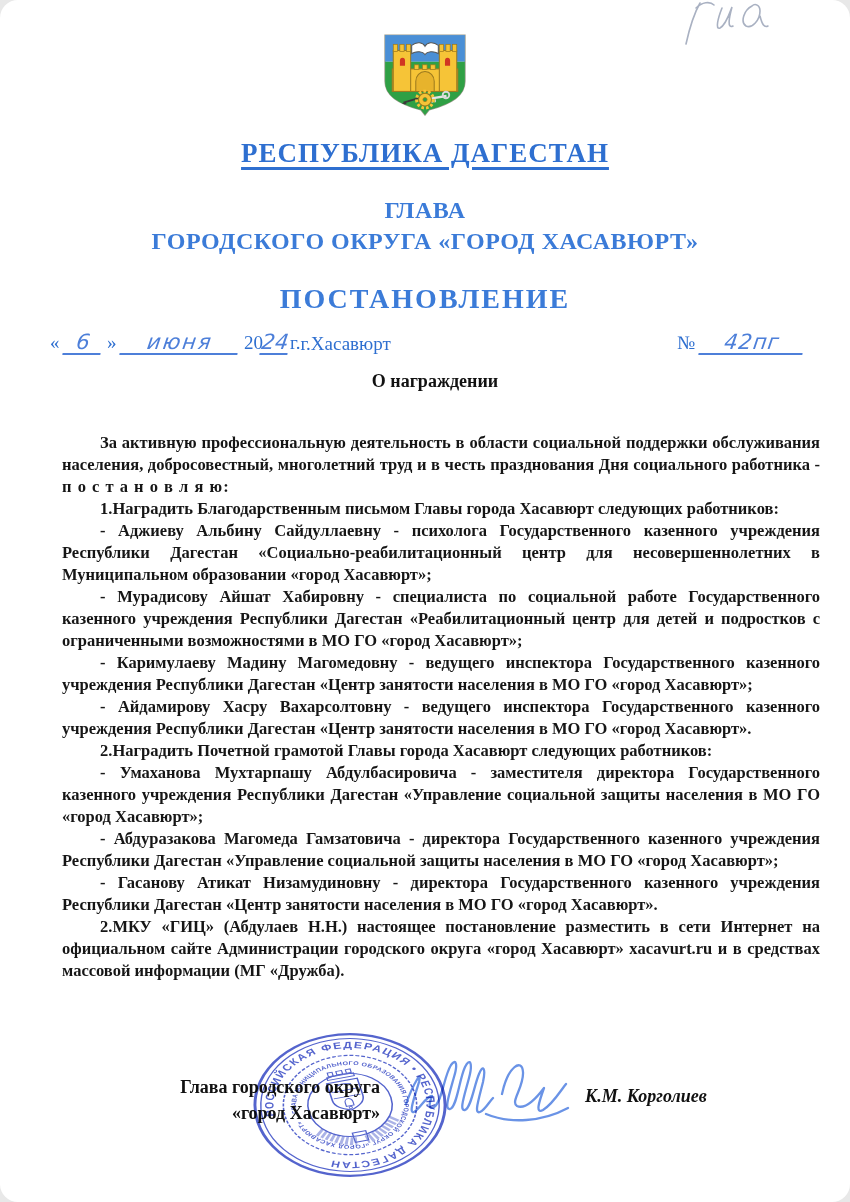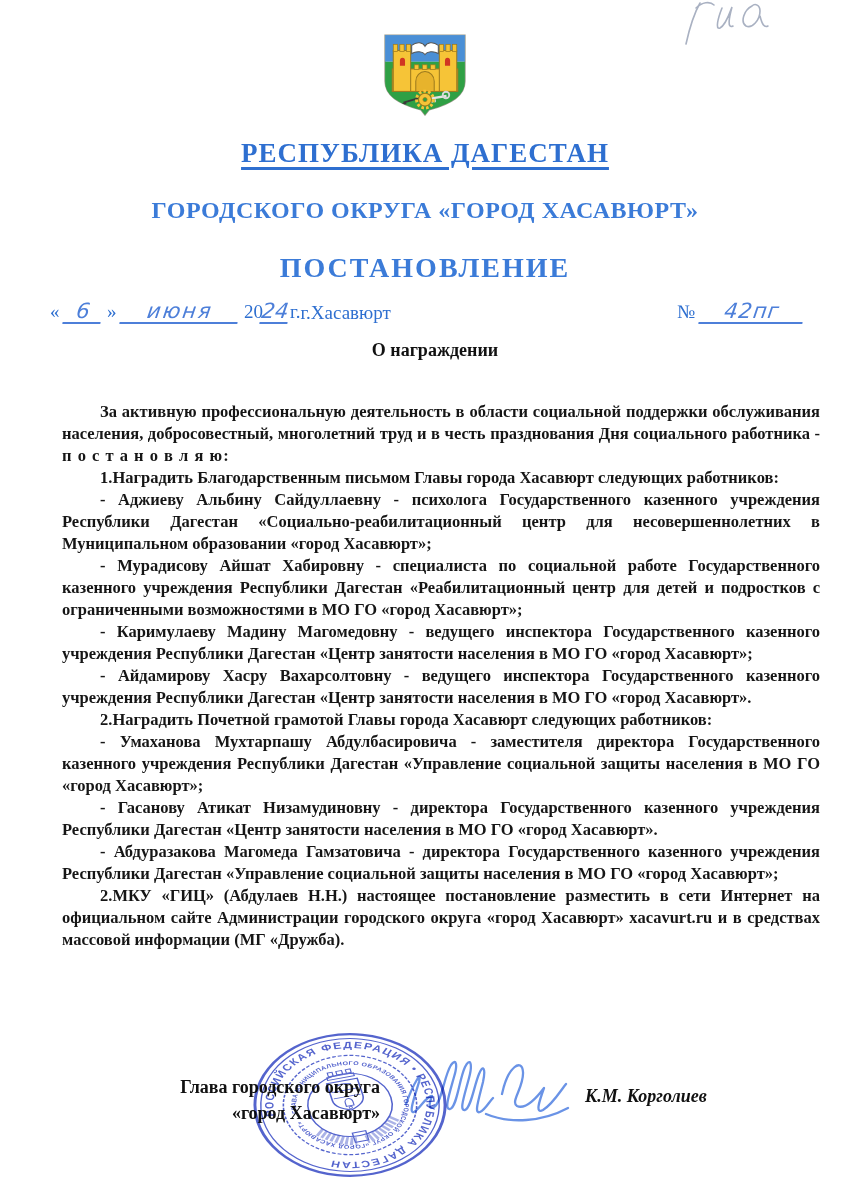--- a/index.html
+++ b/index.html
@@ -4,20 +4,21 @@
 <style>
   html,body{margin:0;padding:0;background:#e8e8e8;}
   .page{
     position:relative;
     width:850px;height:1202px;
     margin:0 auto;
     background:#ffffff;
     overflow:hidden;
     font-family:"Liberation Serif", serif;
     color:#161616;
+    border-radius:18px;
   }
   
   .handnote{position:absolute;left:672px;top:0;width:120px;height:52px;}
   
   .crest-wrap{padding-top:30px;text-align:center;}
   .crest{width:92px;height:86px;}
   
   .h-republic{
     margin-top:18px;text-align:center;
     font-size:27px;font-weight:bold;letter-spacing:1px;
@@ -134,20 +135,21 @@
         <circle cx="64.5" cy="63.5" r="3.2" fill="none" stroke="#d8d8d8" stroke-width="1.8"></circle>
         <circle cx="44" cy="68" r="8.2" fill="none" stroke="#f6c437" stroke-width="3" stroke-dasharray="2.6 2"></circle>
         <circle cx="44" cy="68" r="6.3" fill="#f6c437" stroke="#9c7a1e" stroke-width="1"></circle>
         <circle cx="44" cy="68" r="2" fill="#2fa045" stroke="#9c7a1e" stroke-width="0.7"></circle>
       </g>
     </svg>
   </div>
 
   <div class="h-republic">РЕСПУБЛИКА ДАГЕСТАН</div>
   <div class="h-org">
+    <div>ГЛАВА</div>
     <div>ГОРОДСКОГО ОКРУГА «ГОРОД ХАСАВЮРТ»</div>
   </div>
   <div class="h-doctype">ПОСТАНОВЛЕНИЕ</div>
 
   <div class="meta-row">
     <div class="meta-left">
       <span class="q">«</span>
       <span class="hand-slot slot-day">6</span>
       <span class="q">»</span>
       <span class="hand-slot slot-month">июня</span>
@@ -164,22 +166,22 @@
 
   <div class="body">
     <p><span>За активную профессиональную деятельность в области социальной поддержки обслуживания населения, добросовестный, многолетний труд и в честь празднования Дня социального работника - </span><b class="spaced">п о с т а н о в л я ю:</b></p>
     <p>1.Наградить Благодарственным письмом Главы города Хасавюрт следующих работников:</p>
     <p>- Аджиеву Альбину Сайдуллаевну - психолога Государственного казенного учреждения Республики Дагестан «Социально-реабилитационный центр для несовершеннолетних в Муниципальном образовании «город Хасавюрт»;</p>
     <p>- Мурадисову Айшат Хабировну - специалиста по социальной работе Государственного казенного учреждения Республики Дагестан «Реабилитационный центр для детей и подростков с ограниченными возможностями в МО ГО «город Хасавюрт»;</p>
     <p>- Каримулаеву Мадину Магомедовну - ведущего инспектора Государственного казенного учреждения Республики Дагестан «Центр занятости населения в МО ГО «город Хасавюрт»;</p>
     <p>- Айдамирову Хасру Вахарсолтовну - ведущего инспектора Государственного казенного учреждения Республики Дагестан «Центр занятости населения в МО ГО «город Хасавюрт».</p>
     <p>2.Наградить Почетной грамотой Главы города Хасавюрт следующих работников:</p>
     <p>- Умаханова Мухтарпашу Абдулбасировича - заместителя директора Государственного казенного учреждения Республики Дагестан «Управление социальной защиты населения в МО ГО «город Хасавюрт»;</p>
+    <p>- Абдуразакова Магомеда Гамзатовича - директора Государственного казенного учреждения Республики Дагестан «Управление социальной защиты населения в МО ГО «город Хасавюрт»;</p>
     <p>- Гасанову Атикат Низамудиновну - директора Государственного казенного учреждения Республики Дагестан «Центр занятости населения в МО ГО «город Хасавюрт».</p>
-    <p>- Абдуразакова Магомеда Гамзатовича - директора Государственного казенного учреждения Республики Дагестан «Управление социальной защиты населения в МО ГО «город Хасавюрт»;</p>
     <p>2.МКУ «ГИЦ» (Абдулаев Н.Н.) настоящее постановление разместить в сети Интернет на официальном сайте Администрации городского округа «город Хасавюрт» xacavurt.ru и в средствах массовой информации (МГ «Дружба).</p>
   </div>
 
   <div class="signoff-left">
     <div>Глава городского округа</div>
     <div>«город Хасавюрт»</div>
   </div>
   <div class="signoff-name">К.М. Корголиев</div>
 
   <svg class="stamp" viewBox="0 0 200 200" preserveAspectRatio="none">

